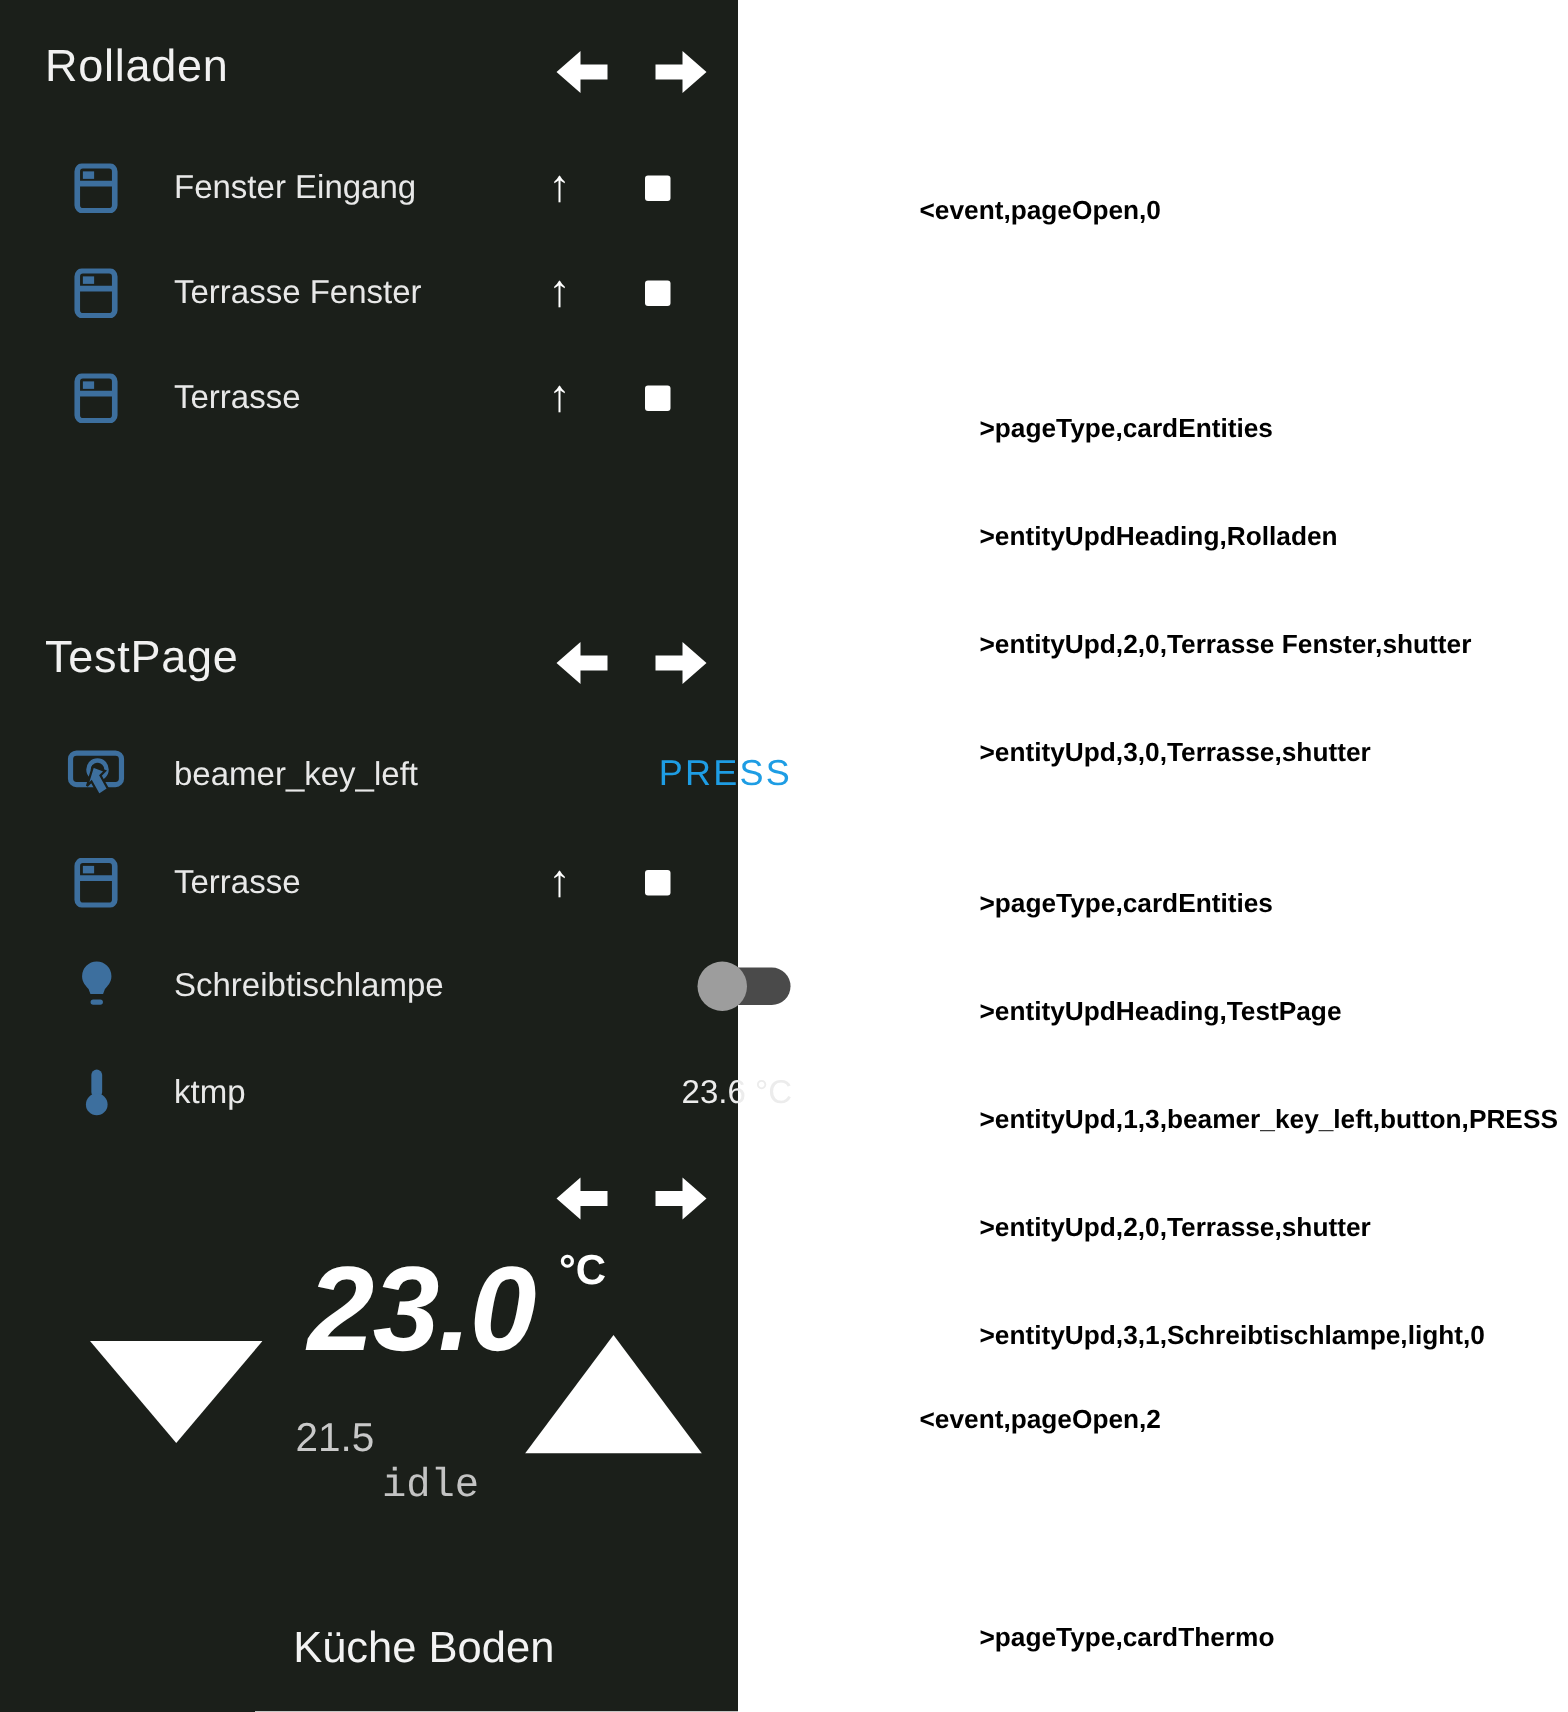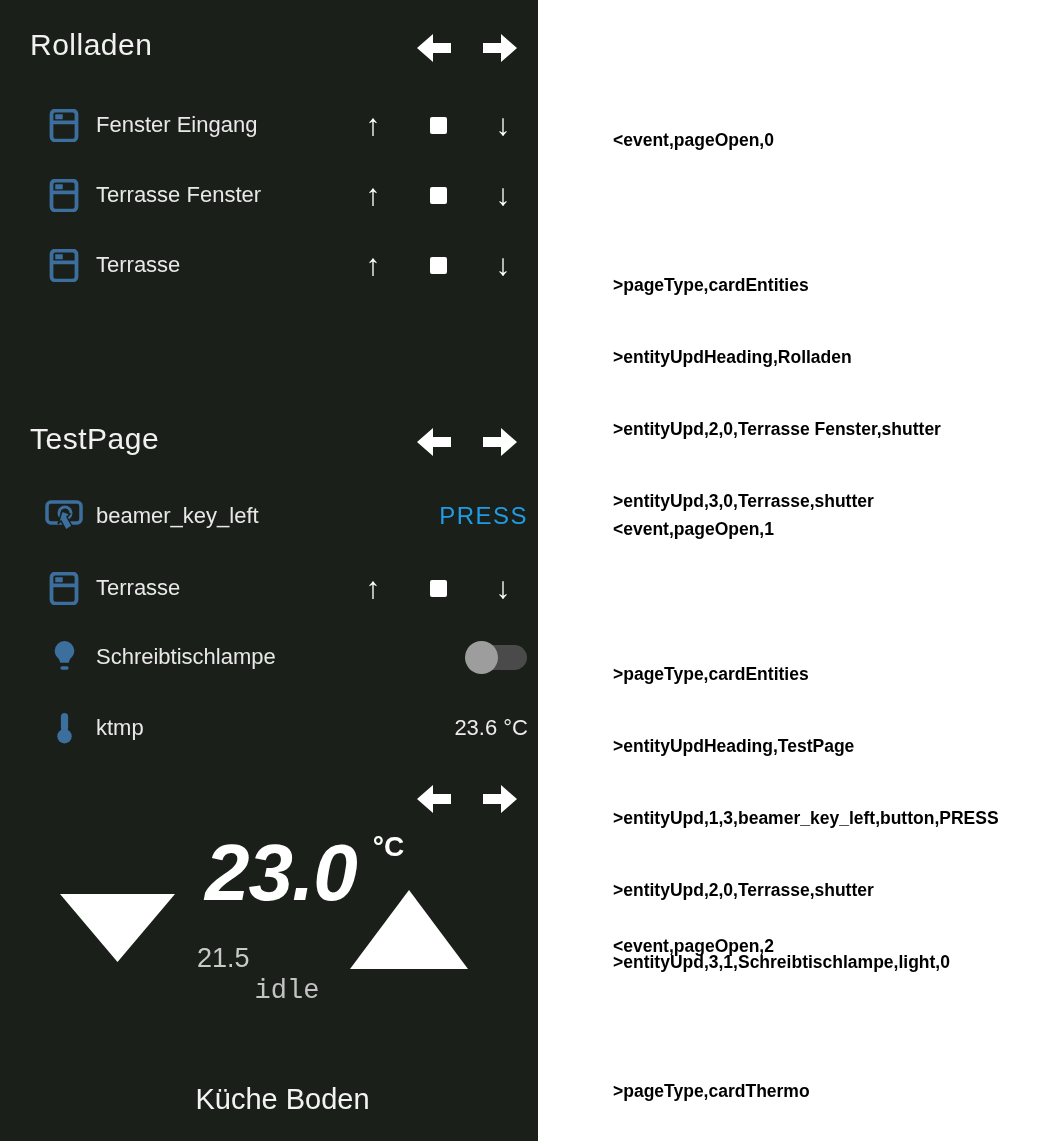--- a/index.html
+++ b/index.html
@@ -2,30 +2,30 @@
 <html><head>
 <meta charset="utf-8">
 <style>
   html,body{margin:0;padding:0;}
   body{
     width:1045px;height:1141px;position:relative;overflow:hidden;
     background:#ffffff;font-family:"Liberation Sans",sans-serif;
   }
   
   .panel{
-    position:absolute;left:0;top:0;width:538px;height:1141px;
+    position:absolute;left:0;top:0;width:492px;height:1141px;
     background:#1b1f1a;color:#eceff1;
   }
   .card-title{
     position:absolute;left:30px;font-size:30px;font-weight:400;color:#f1f1f1;
     letter-spacing:.5px;
   }
   .nav{position:absolute;right:20px;display:flex;gap:30px;}
   .nav svg{display:block;}
-  .row{position:absolute;left:44px;width:491px;height:70px;display:flex;align-items:center;}
+  .row{position:absolute;left:44px;width:491px;height:70px;display:flex;align-items:center;gap:20px;}
   .icon{width:40px;display:flex;justify-content:center;align-items:center;flex:0 0 40px;}
   .label{margin-left:12px;font-size:22px;color:#e8e8e8;}
   .ctl{position:absolute;width:52px;text-align:center;font-size:30px;color:#ffffff;
        line-height:34px;font-weight:400;}
   .ctl-up{left:303px;}
   .ctl-stop{left:368px;display:flex;justify-content:center;align-items:center;height:34px;}
   .ctl-down{left:433px;}
   .stop-square{width:17px;height:17px;background:#ffffff;border-radius:2px;display:block;}
   .value{position:absolute;right:7px;font-size:22px;color:#ececec;}
   .press{color:#1e9de4;font-size:24px;letter-spacing:1.5px;font-weight:400;}
@@ -42,21 +42,21 @@
   .temp-status{position:absolute;left:197px;top:976px;width:180px;text-align:center;
                font-size:27px;color:#c3c3c3;font-family:Liberation Mono, monospace;}
   .tri{position:absolute;}
   .thermo-label{position:absolute;left:0;top:1083px;width:565px;text-align:center;
                 font-size:29px;color:#f3f3f3;}
   
   .log-block{
     position:absolute;left:613px;color:#000000;font-weight:bold;
     font-size:17.5px;line-height:24px;white-space:pre;
   }
-  .log-lines{margin-top:25px;}
+  .log-lines{margin-top:25px;margin-left:40px;}
 </style>
 </head>
 <body>
 
 <div class="panel">
 
   <div>
     <div class="card-title" style="top:28px">Rolladen</div>
     <div class="nav" style="top:32px">
       <svg width="36" height="32" viewBox="0 0 34 32">
@@ -214,21 +214,20 @@
   <div>&lt;event,pageOpen,0</div>
   <div class="log-lines">
     <div>&gt;pageType,cardEntities</div>
     <div>&gt;entityUpdHeading,Rolladen</div>
     <div>&gt;entityUpd,2,0,Terrasse Fenster,shutter</div>
     <div>&gt;entityUpd,3,0,Terrasse,shutter</div>
   </div>
 </div>
 
 <div class="log-block" style="top:469px">
-  <div>&lt;event,pageOpen,1</div>
   <div class="log-lines">
     <div>&gt;pageType,cardEntities</div>
     <div>&gt;entityUpdHeading,TestPage</div>
     <div>&gt;entityUpd,1,3,beamer_key_left,button,PRESS</div>
     <div>&gt;entityUpd,2,0,Terrasse,shutter</div>
     <div>&gt;entityUpd,3,1,Schreibtischlampe,light,0</div>
   </div>
 </div>
 
 <div class="log-block" style="top:886px">

